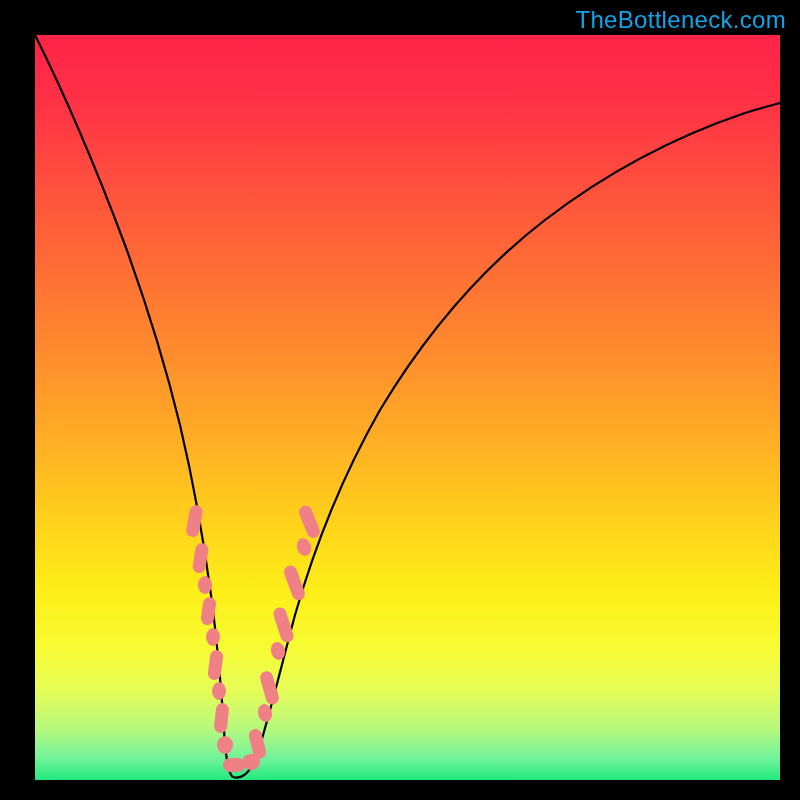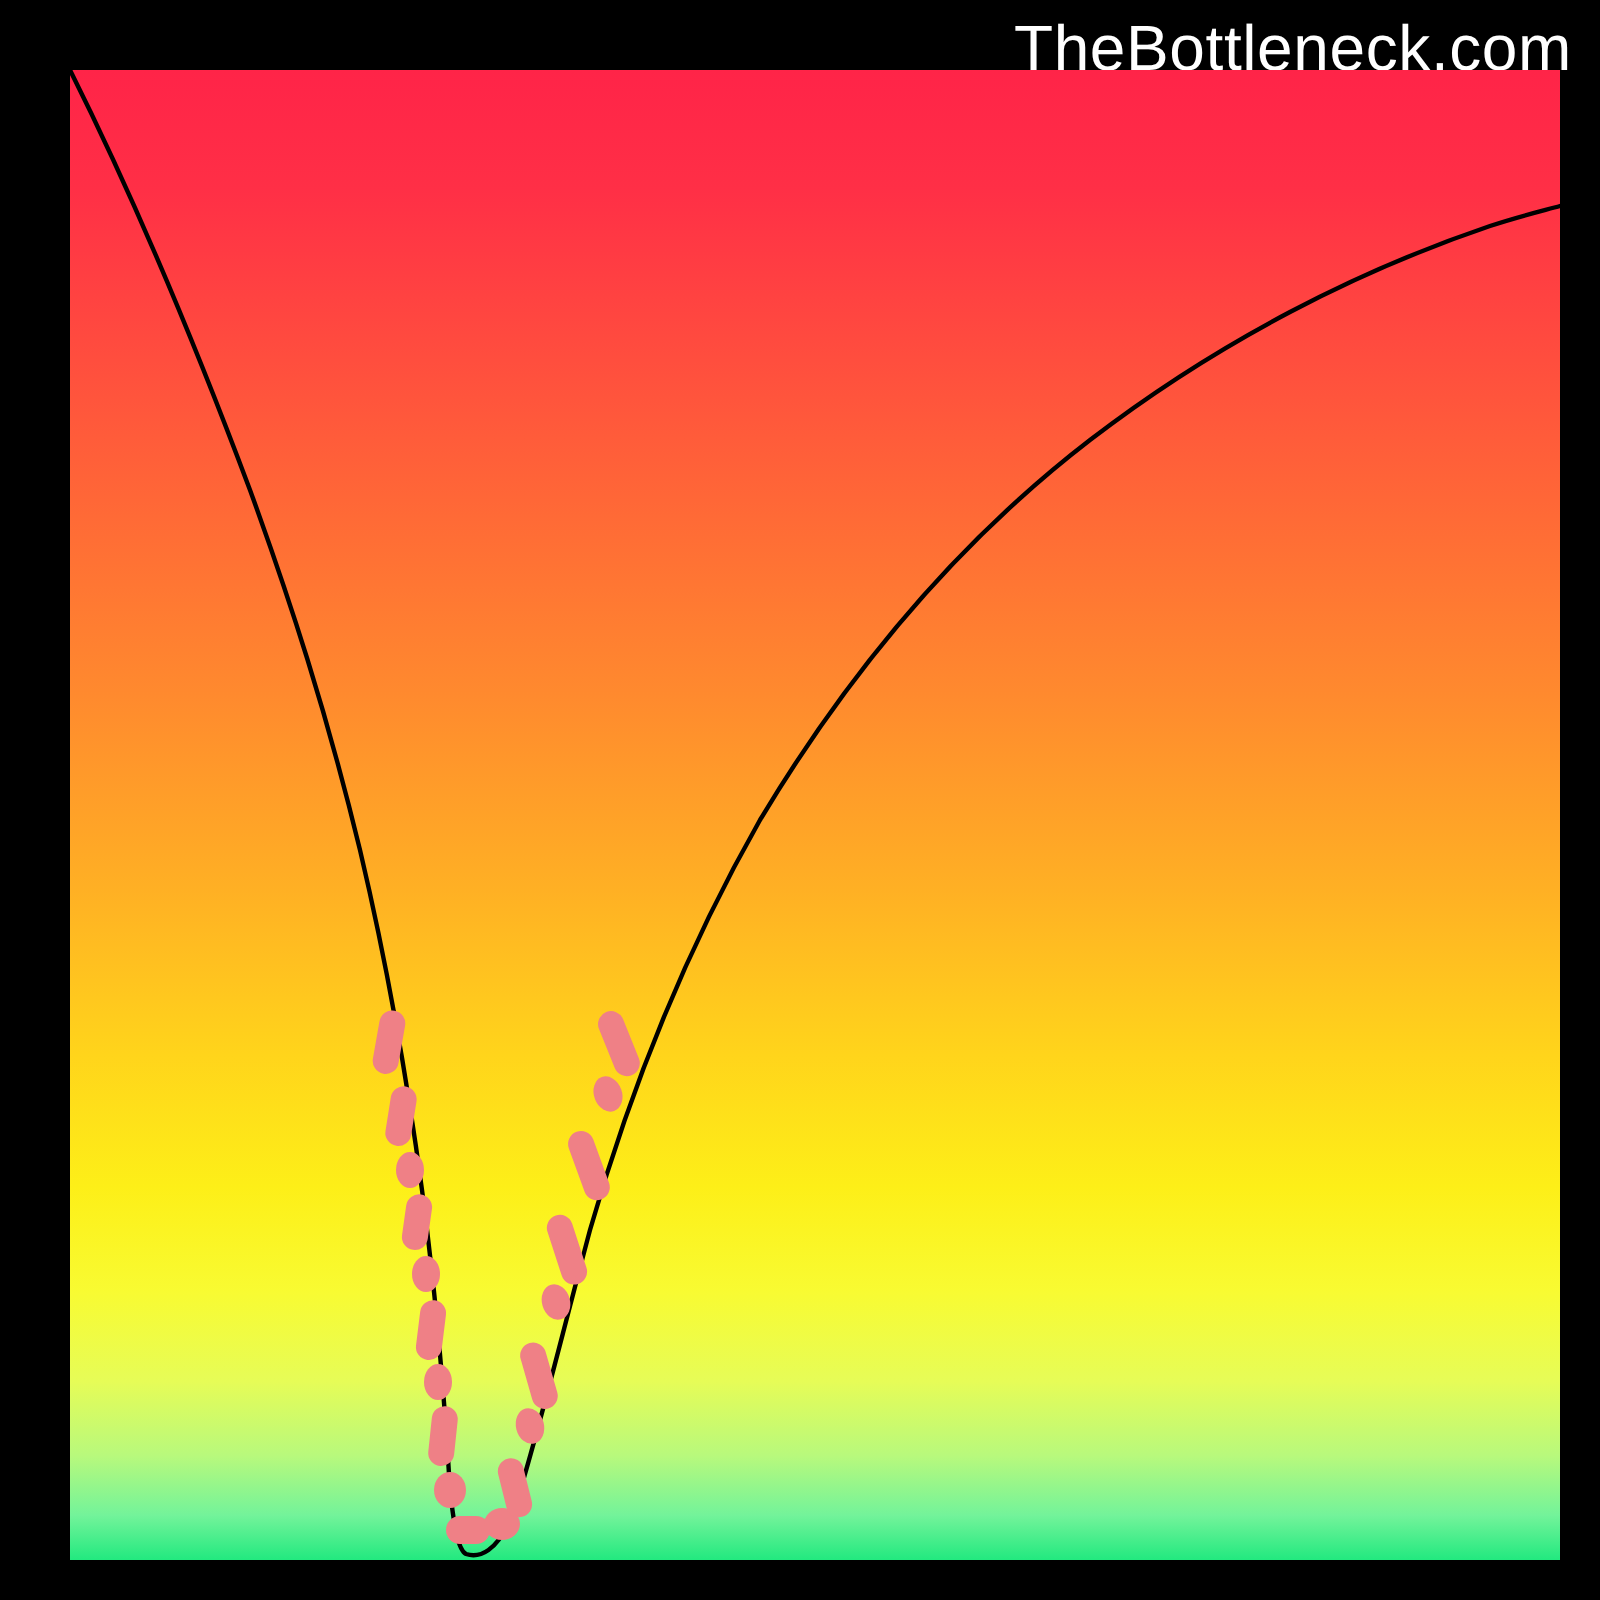--- a/index.html
+++ b/index.html
@@ -39,22 +39,22 @@
       #e6fc57 88%,
       #b8f97c 93%,
       #73f39a 97%,
       #22e97f 100%
     );
   }
   .watermark {
     position: absolute;
     top: 6px;
     right: 14px;
-    color: #ffffff;
-    font-size: 32px;
+    color: #0ea5e9;
+    font-size: 24px;
     font-weight: 400;
     letter-spacing: 0.3px;
     user-select: none;
   }
   svg.curve {
     position: absolute;
     left: 0;
     top: 0;
     width: 745px;
     height: 745px;

